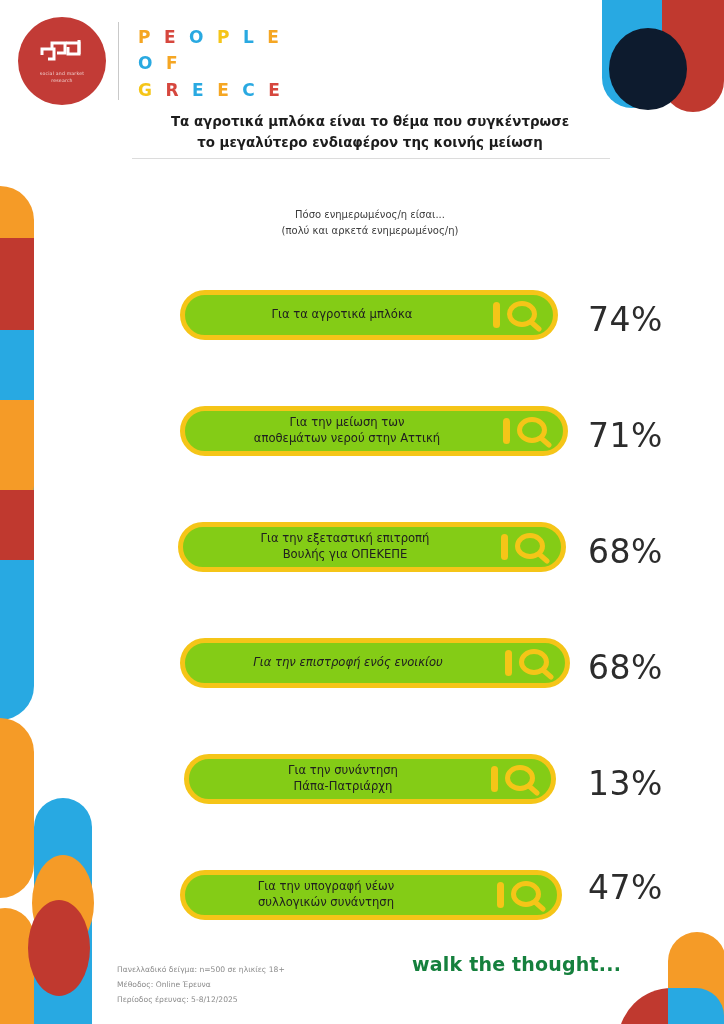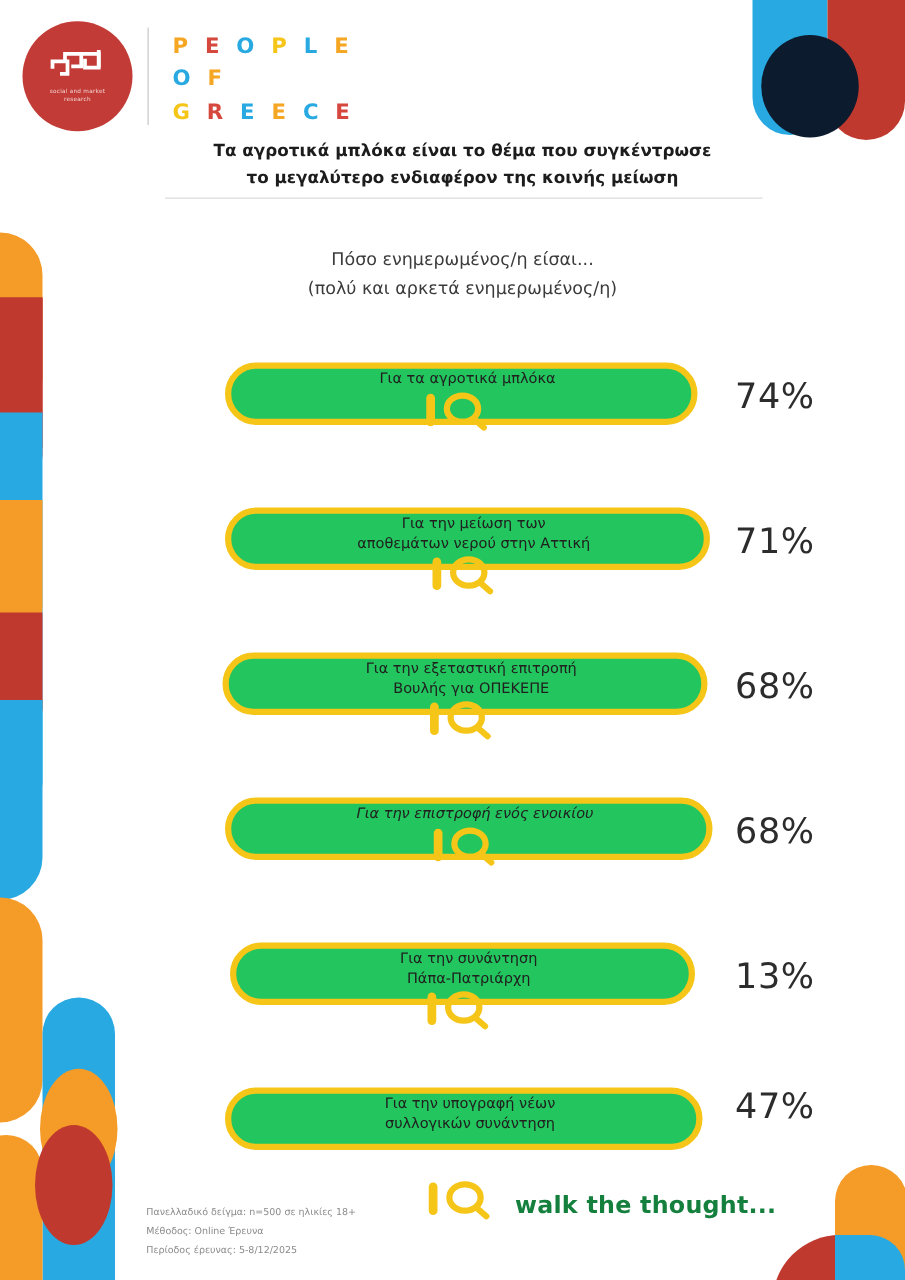--- a/index.html
+++ b/index.html
@@ -61,40 +61,40 @@
   .brand-row span{display:inline-block;}
 
   
   .title{
     position:absolute;left:120px;top:112px;width:500px;
     text-align:center;font-size:13.4px;font-weight:700;color:#1c1c1c;line-height:1.55;
   }
   .title-rule{position:absolute;left:132px;top:158px;width:478px;height:1px;background:#dcdcdc;}
 
   .subtitle{
-    position:absolute;left:180px;top:197px;width:380px;
-    text-align:center;font-size:14px;color:#3b3b3b;line-height:1.62;font-weight:400;
+    position:absolute;left:180px;top:207px;width:380px;
+    text-align:center;font-size:10px;color:#3b3b3b;line-height:1.62;font-weight:400;
   }
 
   
   .bars{position:absolute;left:0;top:272px;width:724px;}
   .bar-row{position:relative;height:116px;}
   .pill{
     position:absolute;box-sizing:border-box;
-    border:5px solid #f5c518;border-radius:30px;background:#22c55e;
-    height:50px;display:flex;align-items:center;flex-direction:column;
+    border:5px solid #f5c518;border-radius:30px;background:#84cc16;
+    height:50px;display:flex;align-items:center;
   }
   .pill-label{
     flex:1;text-align:center;font-size:11.6px;color:#20201f;line-height:1.35;
     padding-left:14px;padding-right:4px;
   }
   .iq-icon{width:56px;height:34px;margin-right:8px;flex:0 0 auto;}
   .pct{
     position:absolute;left:588px;width:110px;text-align:left;
-    font-size:28px;color:#2c2c2c;font-weight:400;letter-spacing:.5px;
+    font-size:33px;color:#2c2c2c;font-weight:400;letter-spacing:.5px;
   }
 
   
   .footnotes{position:absolute;left:117px;top:962px;font-size:7.6px;color:#8b8b8b;line-height:2.0;}
   .tagline{position:absolute;left:412px;top:953px;font-size:19px;color:#15803d;font-weight:700;letter-spacing:.2px;}
 </style>
 </head>
 <body>
 
 <div class="page">

